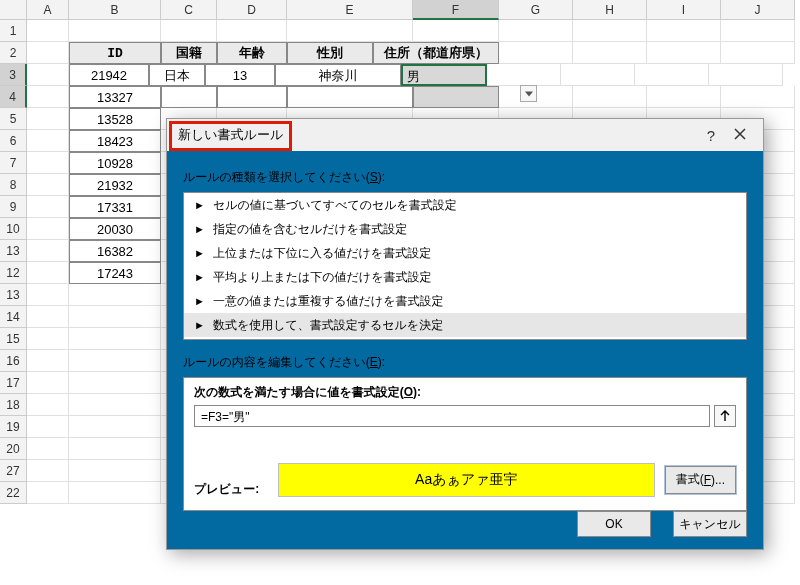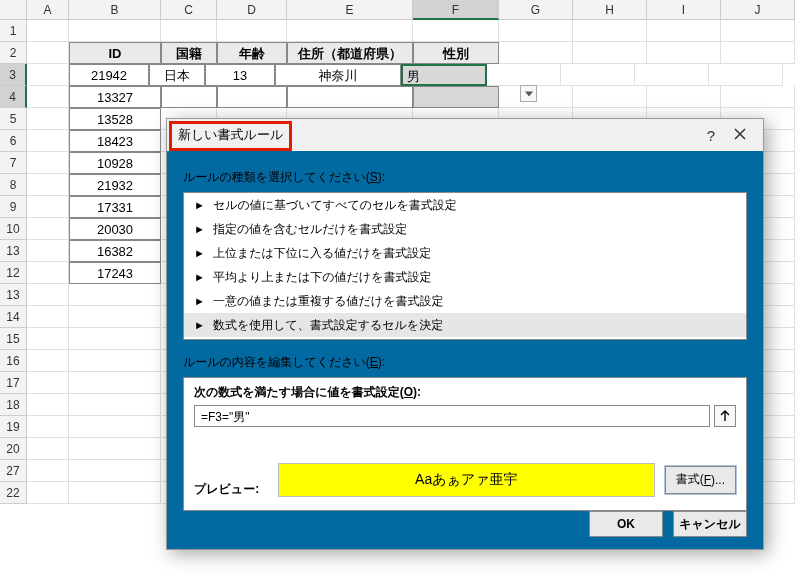--- a/index.html
+++ b/index.html
@@ -27,21 +27,21 @@
   .rowhead {
     width:27px; background:#f3f3f3; text-align:center; line-height:22px;
     border-right:1px solid #ccc; border-bottom:1px solid #ccc; color:#333; font-size:12px;
   }
   .rowhead.active { background:#d2d2d2; border-right:2px solid #217346; }
   .cell {
     height:22px; border-right:1px solid #e0e0e0; border-bottom:1px solid #e0e0e0;
     line-height:22px; padding:0 4px; overflow:hidden; white-space:nowrap;
     font-size:13px; text-align:center; color:#000;
   }
-  .cell.hdr { background:#eaeaea; font-weight:600; border:1px solid #888; }
+  .cell.hdr { background:#eaeaea; font-weight:600; border:1px solid #888;font-family:Liberation Mono, monospace; }
   .cell.data { border:1px solid #888; background:#fff; }
   .cell.blank { background:#fff; }
   .cell.sel { background:#d8d8d8; border:2px solid #217346; }
   .cell.selrange { background:#d8d8d8; border:1px solid #888;}
   .dropdown-btn {
     position:absolute; width:17px; height:17px; border:1px solid #aaa;
     background:#f8f8f8; display:flex; align-items:center; justify-content:center;
   }
   .dropdown-btn svg { width:8px; height:6px; }
 
@@ -103,21 +103,21 @@
     font-size:14px; color:#000;
   }
   .format-btn {
     height:28px; padding:0 10px; border:1px solid #8a8a8a; background:#e9e9e9;
     font-size:12px; cursor:pointer; display:flex; align-items:center;
     box-shadow: 0 0 0 1px #b0c4de;
   }
   .format-btn .ul { text-decoration:underline; }
 
   .dlg-buttons {
-    position:absolute; right:16px; bottom:12px; display:flex; gap:10px;font-weight:bold;
+    position:absolute; right:16px; bottom:12px; display:flex; gap:22px;
   }
   .btn {
     min-width:74px; height:26px; border:1px solid #8a8a8a; background:#e9e9e9;
     font-size:12px; cursor:pointer; display:flex; align-items:center; justify-content:center;
   }
 </style>
 </head>
 <body>
 
 <div class="sheet">
@@ -147,22 +147,22 @@
         <div class="cell blank" style="width: 74px;"></div>
         <div class="cell blank" style="width: 74px;"></div>
         <div class="cell blank" style="width: 74px;"></div>
       </div>
       <div class="row">
         <div class="rowhead">2</div>
         <div class="cell blank" style="width: 42px;"></div>
         <div class="cell hdr" style="width: 92px;">ID</div>
         <div class="cell hdr" style="width: 56px;">国籍</div>
         <div class="cell hdr" style="width: 70px;">年齢</div>
+        <div class="cell hdr" style="width: 86px;">性別</div>
         <div class="cell hdr" style="width: 126px;">住所（都道府県）</div>
-        <div class="cell hdr" style="width: 86px;">性別</div>
         <div class="cell blank" style="width: 74px;"></div>
         <div class="cell blank" style="width: 74px;"></div>
         <div class="cell blank" style="width: 74px;"></div>
         <div class="cell blank" style="width: 74px;"></div>
       </div>
       <div class="row">
         <div class="rowhead active">3</div>
         <div class="cell blank" style="width: 42px;"></div>
         <div class="cell data" style="width: 80px;">21942</div>
         <div class="cell data" style="width: 56px;">日本</div>

